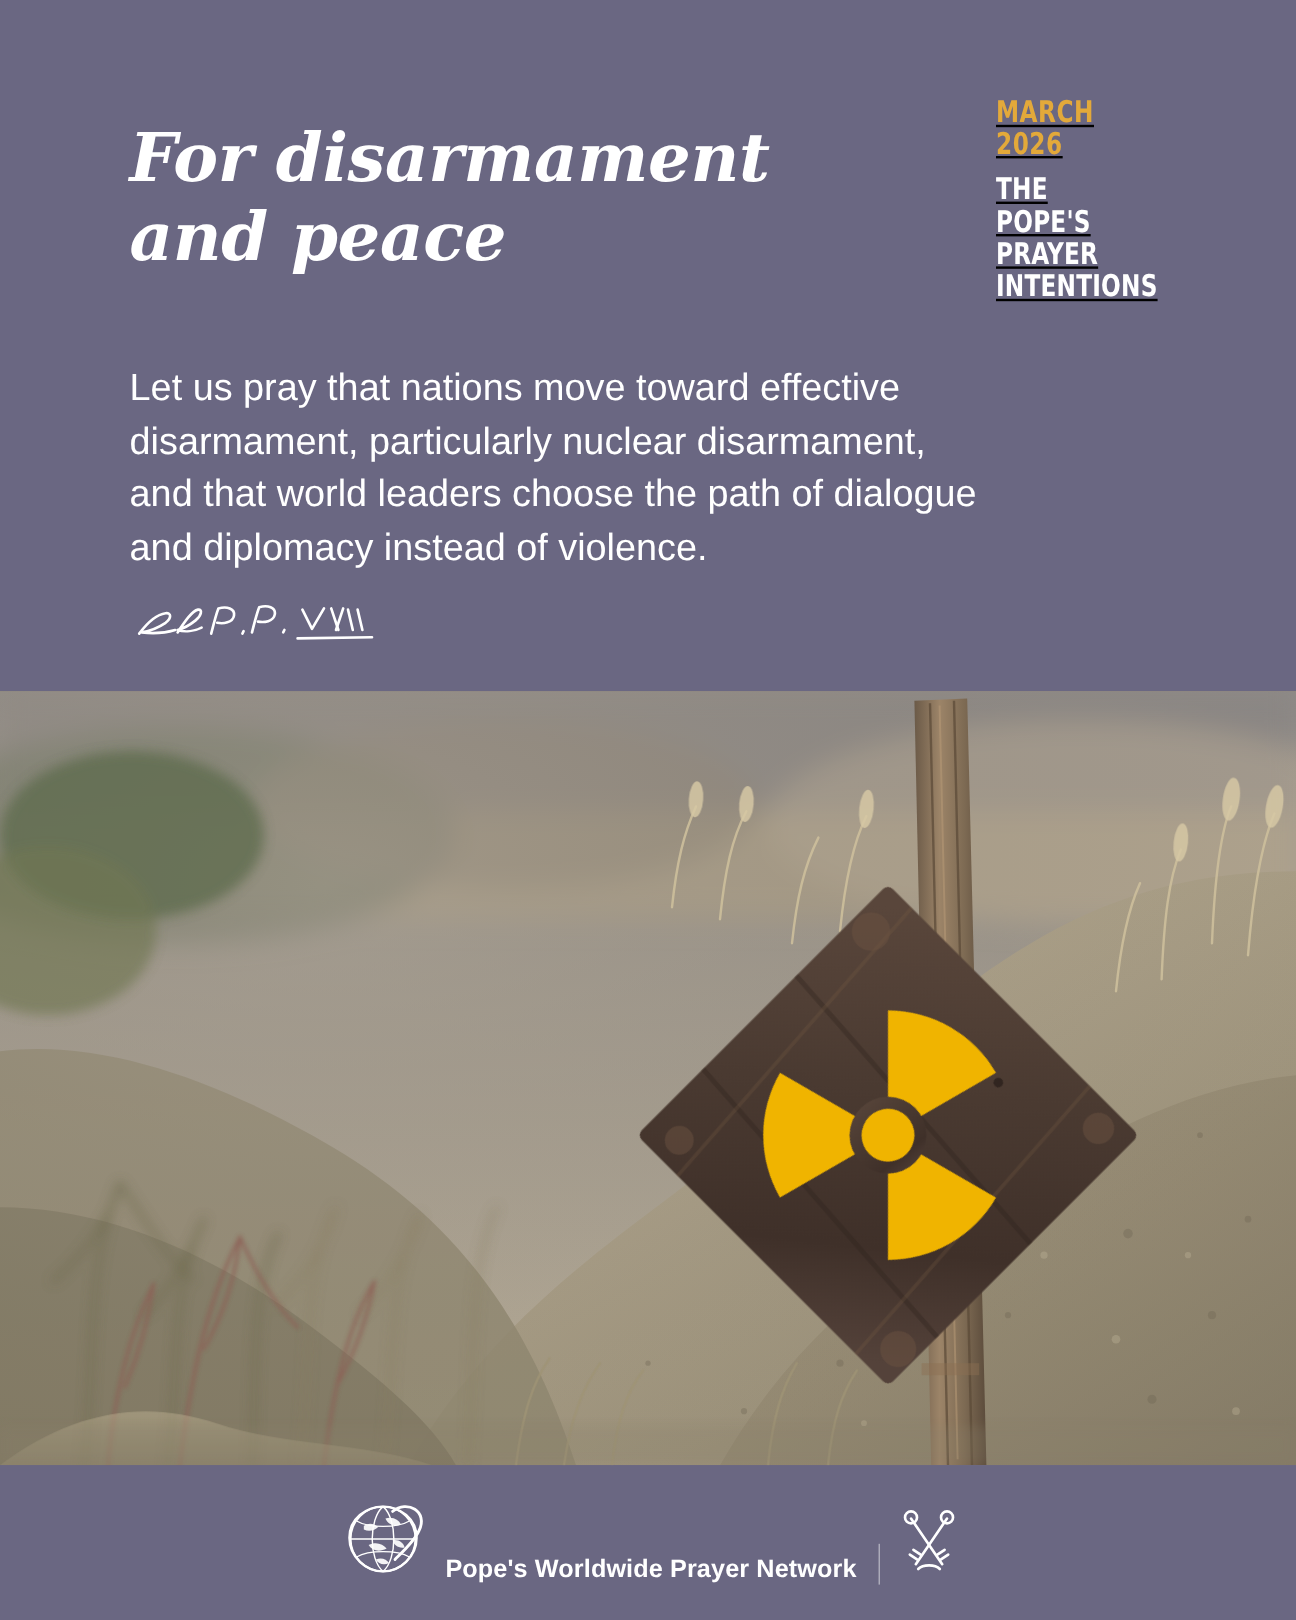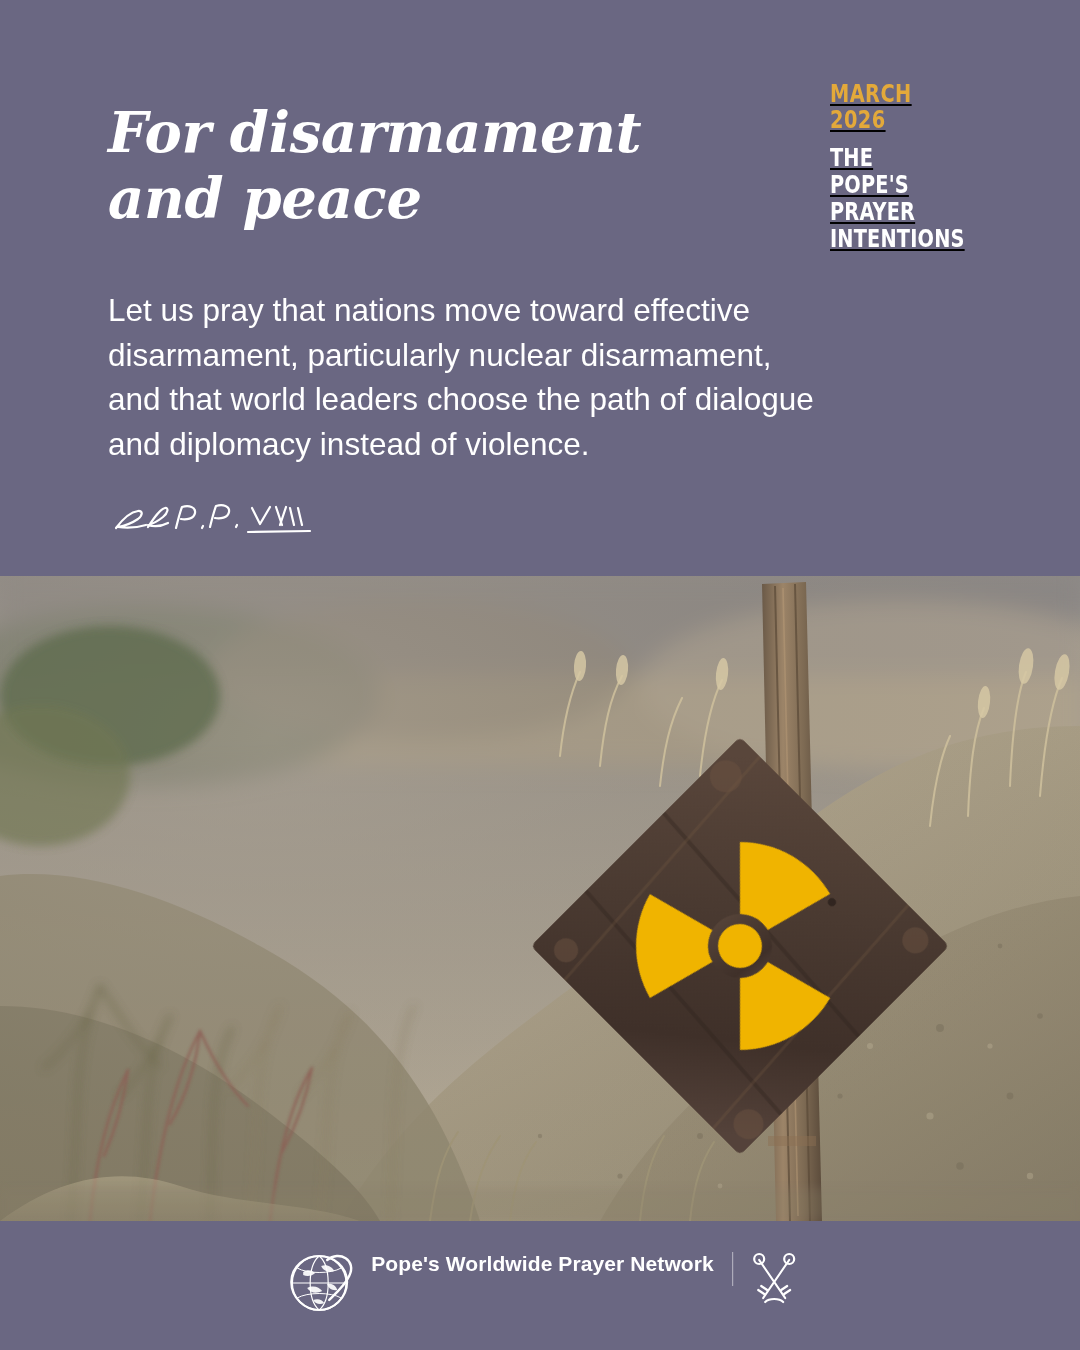--- a/index.html
+++ b/index.html
@@ -43,21 +43,21 @@
     font-weight: 700;
     font-size: 56px;
     line-height: 1.17;
     letter-spacing: -0.3px;
     white-space: pre-line;
   }
 
   .intention-body {
     position: absolute;
     left: 108px;
-    top: 288px;
+    top: 300px;
     width: 860px;
     color: #ffffff;
     font-size: 31.5px;
     line-height: 1.42;
     font-weight: 400;
     white-space: pre-line;
   }
 
   .signature {
     position: absolute;
@@ -129,21 +129,21 @@
     width: 1080px;
     height: 129px;
     background: #6a6782;
   }
   .footer-inner {
     position: absolute;
     left: 50%;
     top: 50%;
     transform: translate(-50%, -50%);
     display: flex;
-    align-items: flex-start;
+    align-items: flex-end;
     gap: 14px;
   }
   .footer-name {
     color: #ffffff;
     font-size: 21px;
     font-weight: 700;
     letter-spacing: 0.1px;
     white-space: nowrap;
   }
   .footer-divider {

